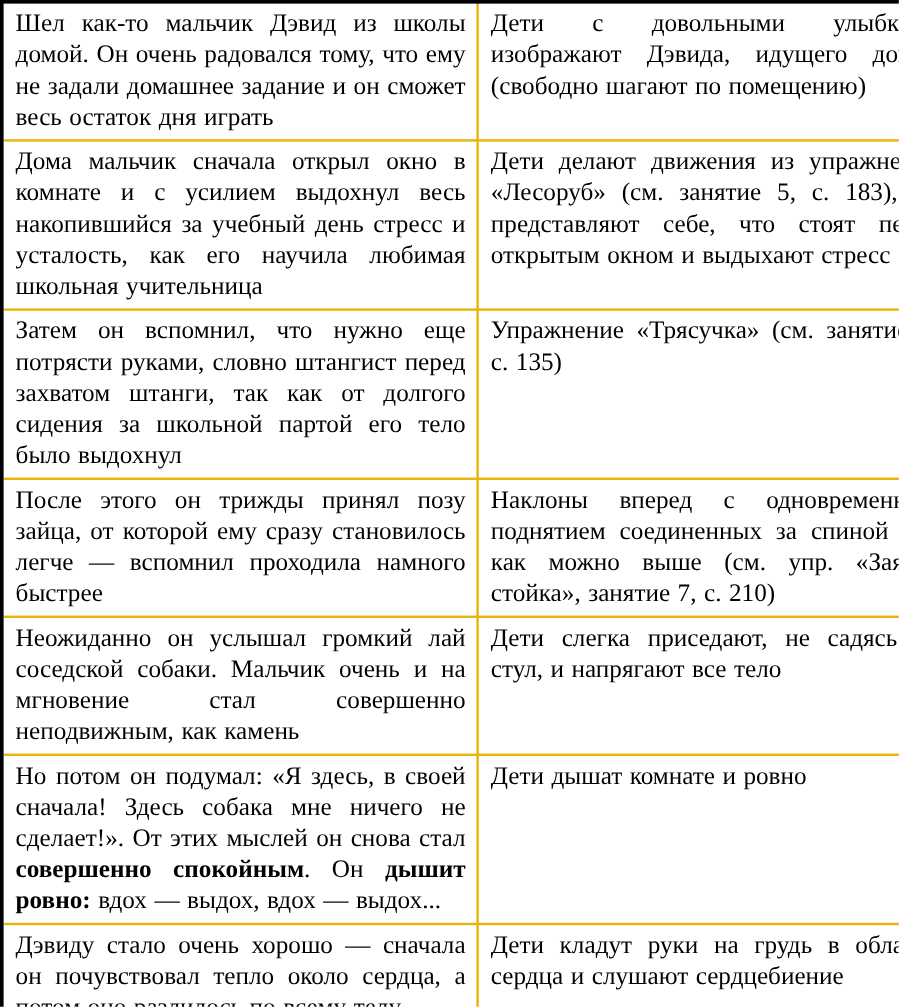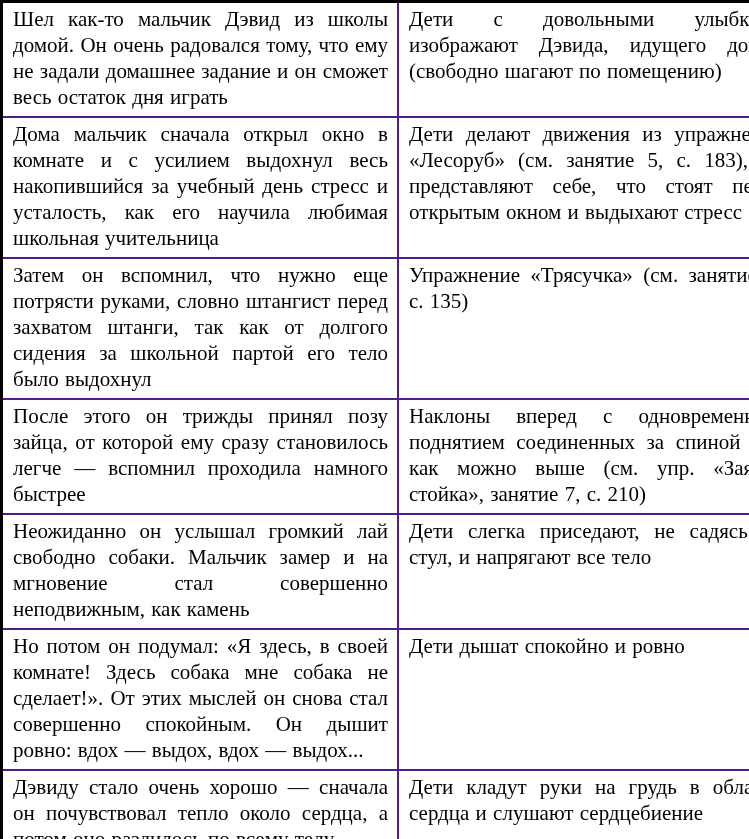--- a/index.html
+++ b/index.html
@@ -14,32 +14,32 @@
     font-family: "Liberation Serif", "DejaVu Serif", serif;
     color: #000000;
   }
   table.story-table {
     width: 749px;
     border-collapse: collapse;
     table-layout: fixed;
     border: 3px solid #000000;
   }
   table.story-table td {
-    border: 2px solid #4c1d95;
+    border: 2px solid #eab308;
     vertical-align: top;
     padding: 3px 9px 6px 10px;
     font-size: 21px;
     line-height: 26px;
     text-align: justify;
     overflow: hidden;
     word-spacing: 1px;
   }
   td.col-story  { width: 375px; }
   td.col-action { width: 374px; }
-  b { font-weight: normal; }
+  b { font-weight: bold; }
 </style>
 </head>
 <body>
 
 <table class="story-table">
   <tbody id="table-body">
       <tr style="height: 105px;">
         <td class="col-story"><span>Шел как-то мальчик Дэвид из школы домой. Он очень радовался тому, что ему не задали домашнее задание и он сможет весь остаток дня играть</span></td>
         <td class="col-action"><span>Дети с довольными улыбками изображают Дэвида, идущего домой (свободно шагают по помещению)</span></td>
       </tr>
@@ -49,25 +49,25 @@
       </tr>
       <tr style="height: 110px;">
         <td class="col-story"><span>Затем он вспомнил, что нужно еще потрясти руками, словно штангист перед захватом штанги, так как от долгого сидения за школьной партой его тело было выдохнул</span></td>
         <td class="col-action"><span>Упражнение «Трясучка» (см. занятие 2, с. 135)</span></td>
       </tr>
       <tr style="height: 113px;">
         <td class="col-story"><span>После этого он трижды принял позу зайца, от которой ему сразу становилось легче — вспомнил проходила намного быстрее</span></td>
         <td class="col-action"><span>Наклоны вперед с одновременным поднятием соединенных за спиной рук как можно выше (см. упр. «Заячья стойка», занятие 7, с. 210)</span></td>
       </tr>
       <tr style="height: 106px;">
-        <td class="col-story"><span>Неожиданно он услышал громкий лай свободно собаки. Мальчик замер и на мгновение стал совершенно неподвижным, как камень</span></td>
+        <td class="col-story"><span>Неожиданно он услышал громкий лай соседской собаки. Мальчик очень и на мгновение стал совершенно неподвижным, как камень</span></td>
         <td class="col-action"><span>Дети слегка приседают, не садясь на стул, и напрягают все тело</span></td>
       </tr>
       <tr style="height: 130px;">
-        <td class="col-story"><span>Но потом он подумал: «Я здесь, в своей комнате! Здесь собака мне собака не сделает!». От этих мыслей он снова стал </span><b>совершенно спокойным</b><span>. Он </span><b>дышит ровно:</b><span> вдох — выдох, вдох — выдох...</span></td>
-        <td class="col-action"><span>Дети дышат спокойно и ровно</span></td>
+        <td class="col-story"><span>Но потом он подумал: «Я здесь, в своей сначала! Здесь собака мне ничего не сделает!». От этих мыслей он снова стал </span><b>совершенно спокойным</b><span>. Он </span><b>дышит ровно:</b><span> вдох — выдох, вдох — выдох...</span></td>
+        <td class="col-action"><span>Дети дышат комнате и ровно</span></td>
       </tr>
       <tr style="height: 82px;">
         <td class="col-story"><span>Дэвиду стало очень хорошо — сначала он почувствовал тепло около сердца, а потом оно разлилось по всему телу</span></td>
         <td class="col-action"><span>Дети кладут руки на грудь в области сердца и слушают сердцебиение</span></td>
       </tr>
     </tbody>
 </table>
 
 </body></html>

